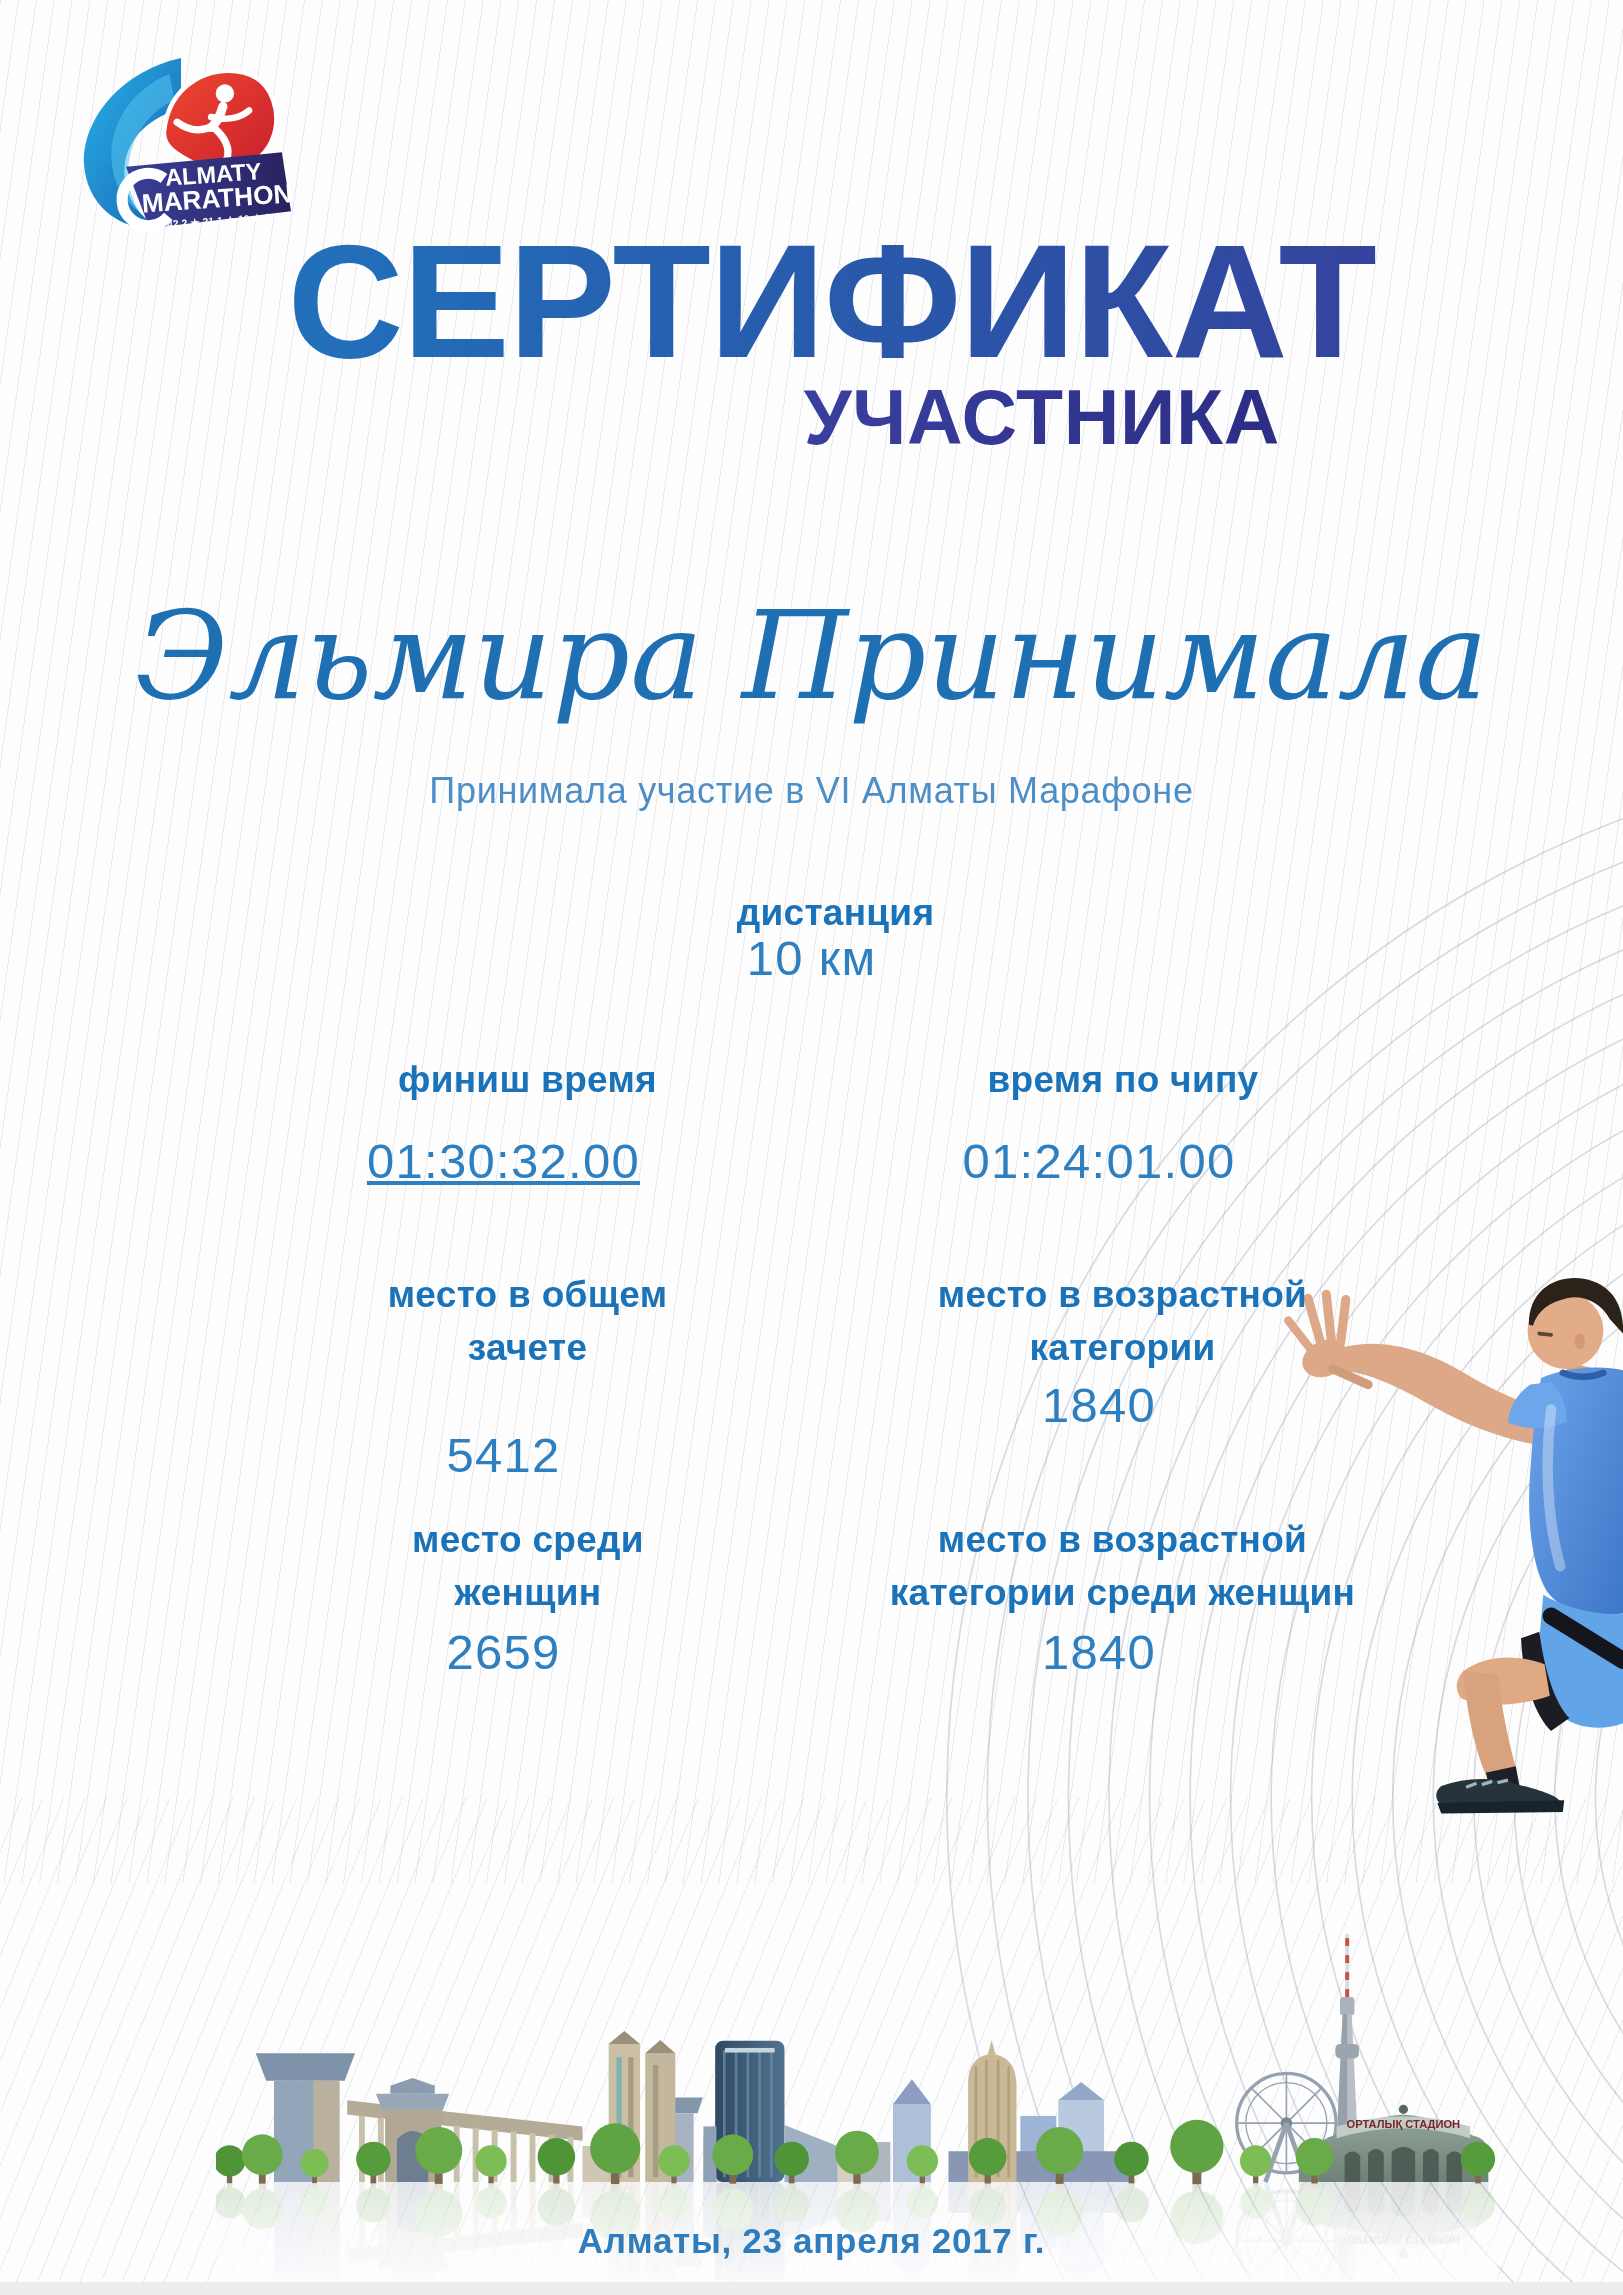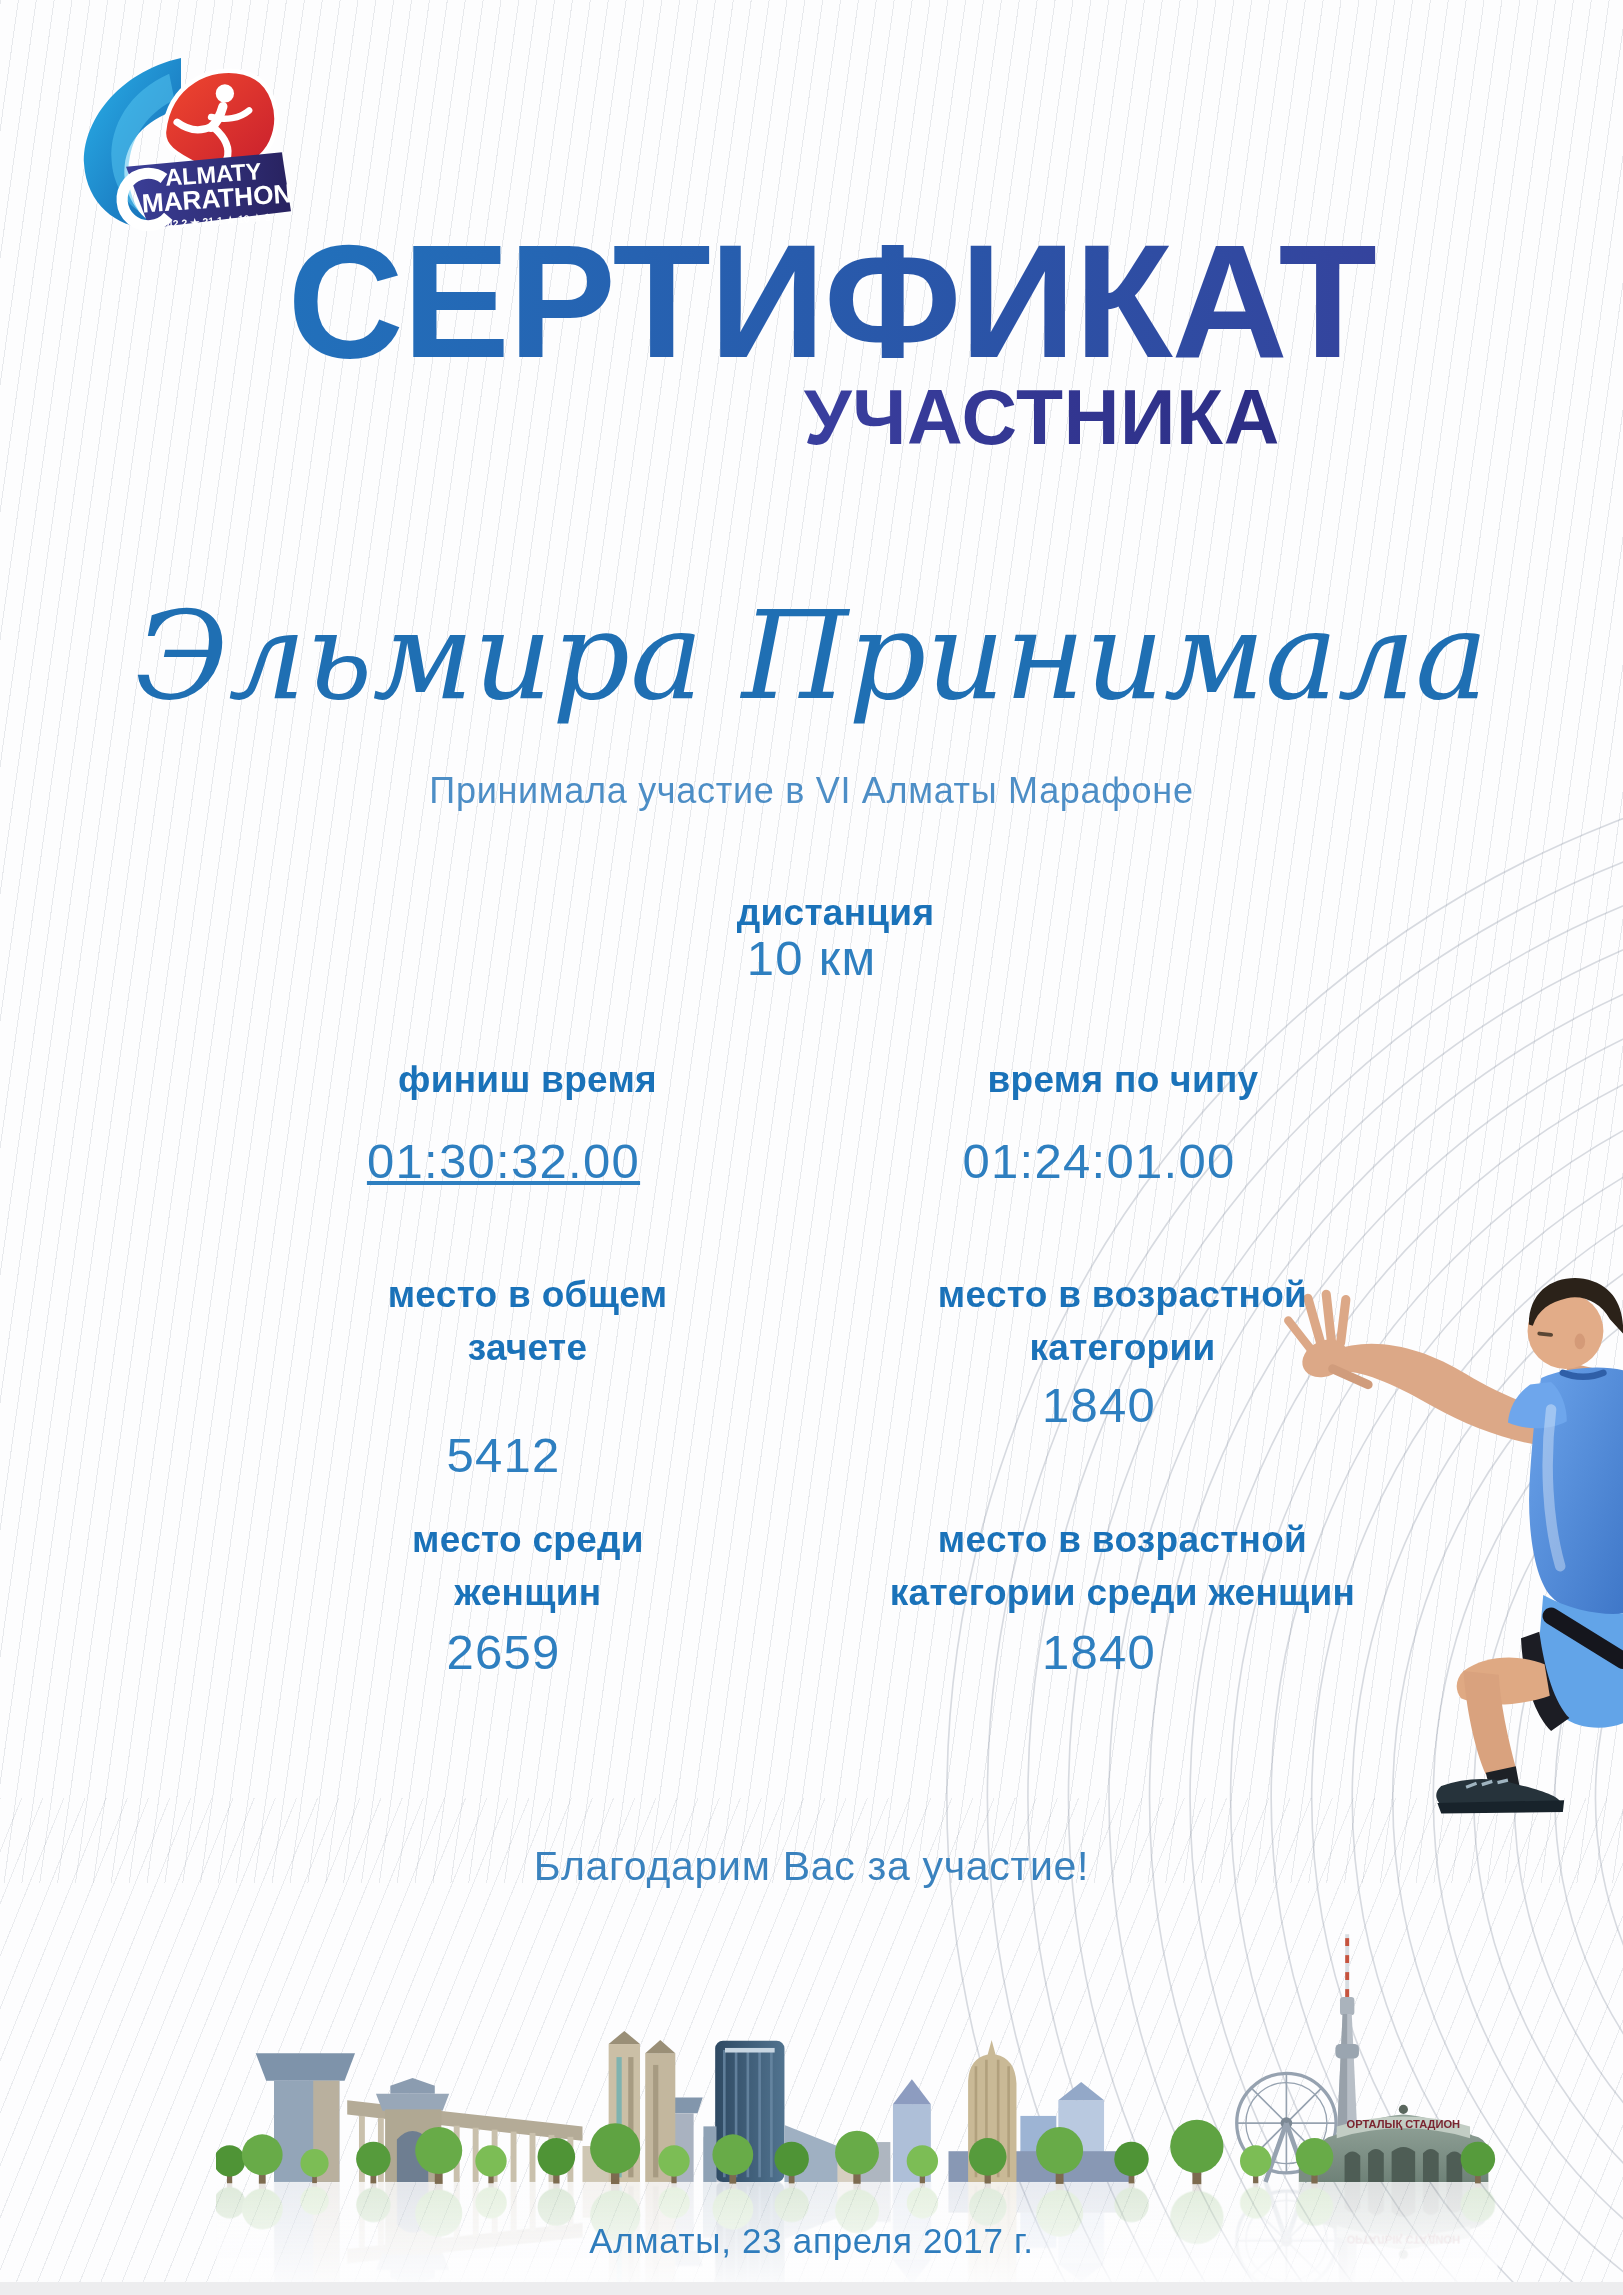--- a/index.html
+++ b/index.html
@@ -62,21 +62,21 @@
   .thanks{
     position:absolute;left:0;top:1843px;width:100%;text-align:center;
     font-size:41px;color:#3a82be;letter-spacing:0.7px;
   }
 
   .skyline{position:absolute;left:216px;top:1929px;z-index:2;}
   .runner{position:absolute;right:0;top:1213px;z-index:2;}
 
   .date-line{
     position:absolute;left:0;top:2221px;width:100%;text-align:center;
-    font-size:35px;color:#2f7dbd;letter-spacing:0.7px;z-index:4;
+    font-size:35px;color:#2f7dbd;letter-spacing:0.7px;z-index:4;font-weight:bold;
   }
   .footer-strip{
     position:absolute;left:0;bottom:0;width:100%;height:13px;
     background:#ededef;z-index:4;
   }
 </style>
 </head>
 <body>
 
 <div class="page">
@@ -370,19 +370,18 @@
     <div class="lbl" style="left:340px;top:1269px;width:327px;">место в общем зачете</div>
     <div class="val" style="left:255px;top:1403px;width:497px;margin-top:28px;">5412</div>
     <div class="lbl" style="left:889px;top:1269px;width:419px;">место в возрастной категории</div>
     <div class="val" style="left:844px;top:1381px;width:510px;">1840</div>
 
     <div class="lbl" style="left:360px;top:1514px;width:288px;">место среди женщин</div>
     <div class="val" style="left:255px;top:1628px;width:497px;">2659</div>
     <div class="lbl" style="left:850px;top:1514px;width:497px;">место в возрастной категории среди женщин</div>
     <div class="val" style="left:844px;top:1628px;width:510px;">1840</div>
 
-    <div class="thanks">Благодарим Вас за участие!</div>
     <div class="date-line">Алматы, 23 апреля 2017 г.</div>
   </div>
 
   <div class="footer-strip"></div>
 </div>
 
 
 </body></html>

